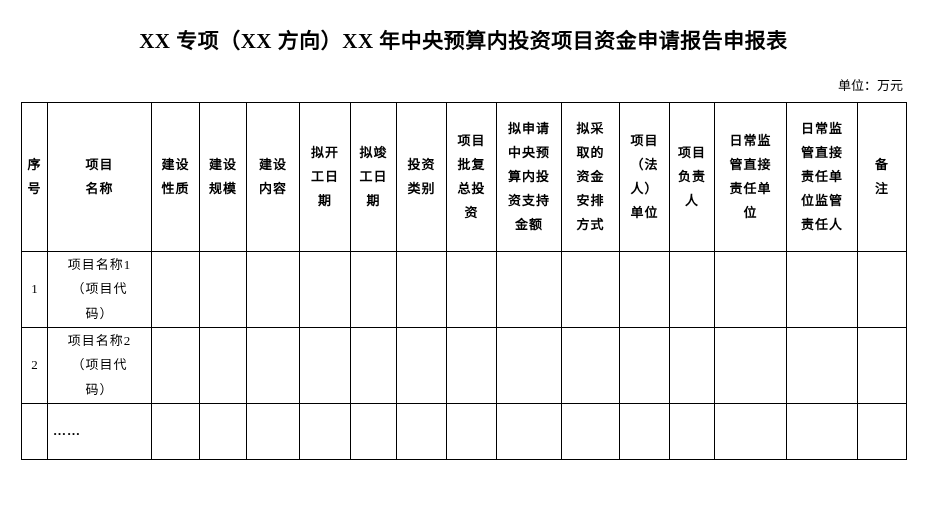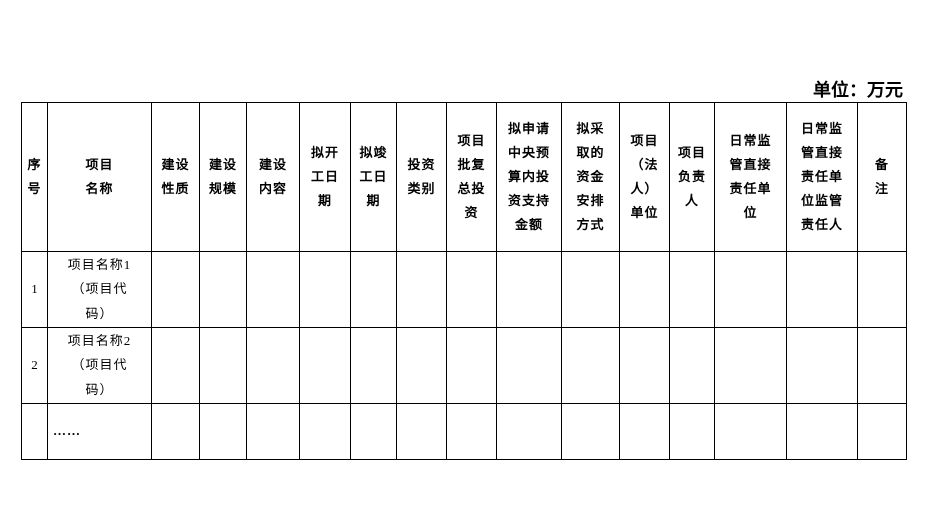--- a/index.html
+++ b/index.html
@@ -24,22 +24,21 @@
     font-size: 21px;
     font-weight: bold;
     letter-spacing: 0.5px;
     white-space: nowrap;
   }
   .unit-label {
     position: absolute;
     top: 75px; left: 0;
     width: 903px;
     text-align: right;
-    font-size: 18px;
-    font-weight: bold;
+    font-size: 13px;
   }
   table.form-table {
     position: absolute;
     left: 21px; top: 102px;
     border-collapse: collapse;
     table-layout: fixed;
     width: 885px;
   }
   .form-table th, .form-table td {
     border: 1px solid #000000;
@@ -66,20 +65,21 @@
   tr.header-row  { height: 149px; }
   tr.data-row-1  { height: 76px; }
   tr.data-row-2  { height: 76px; }
   tr.data-row-3  { height: 56px; }
 </style>
 </head>
 <body>
 
 <div class="page">
 
+  <div class="doc-title">XX 专项（XX 方向）XX 年中央预算内投资项目资金申请报告申报表</div>
 
   <div class="unit-label">单位：万元</div>
 
   <table class="form-table">
     <colgroup>
       <col style="width:26px">
         <col style="width:104px">
         <col style="width:48px">
       <col style="width:47px">
         <col style="width:53px">

